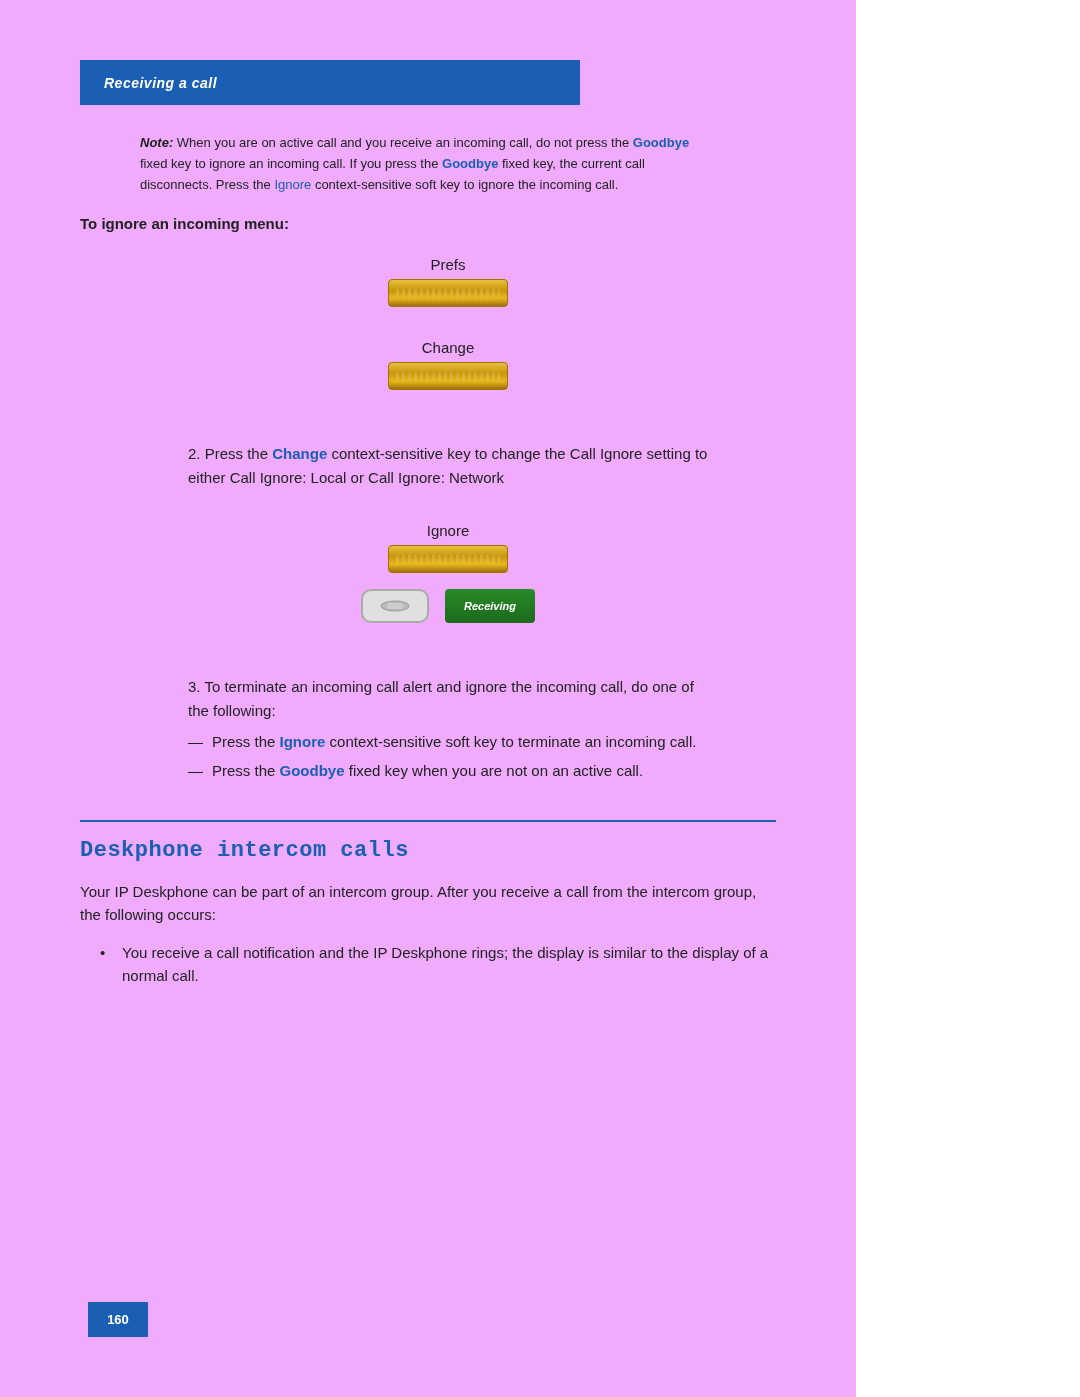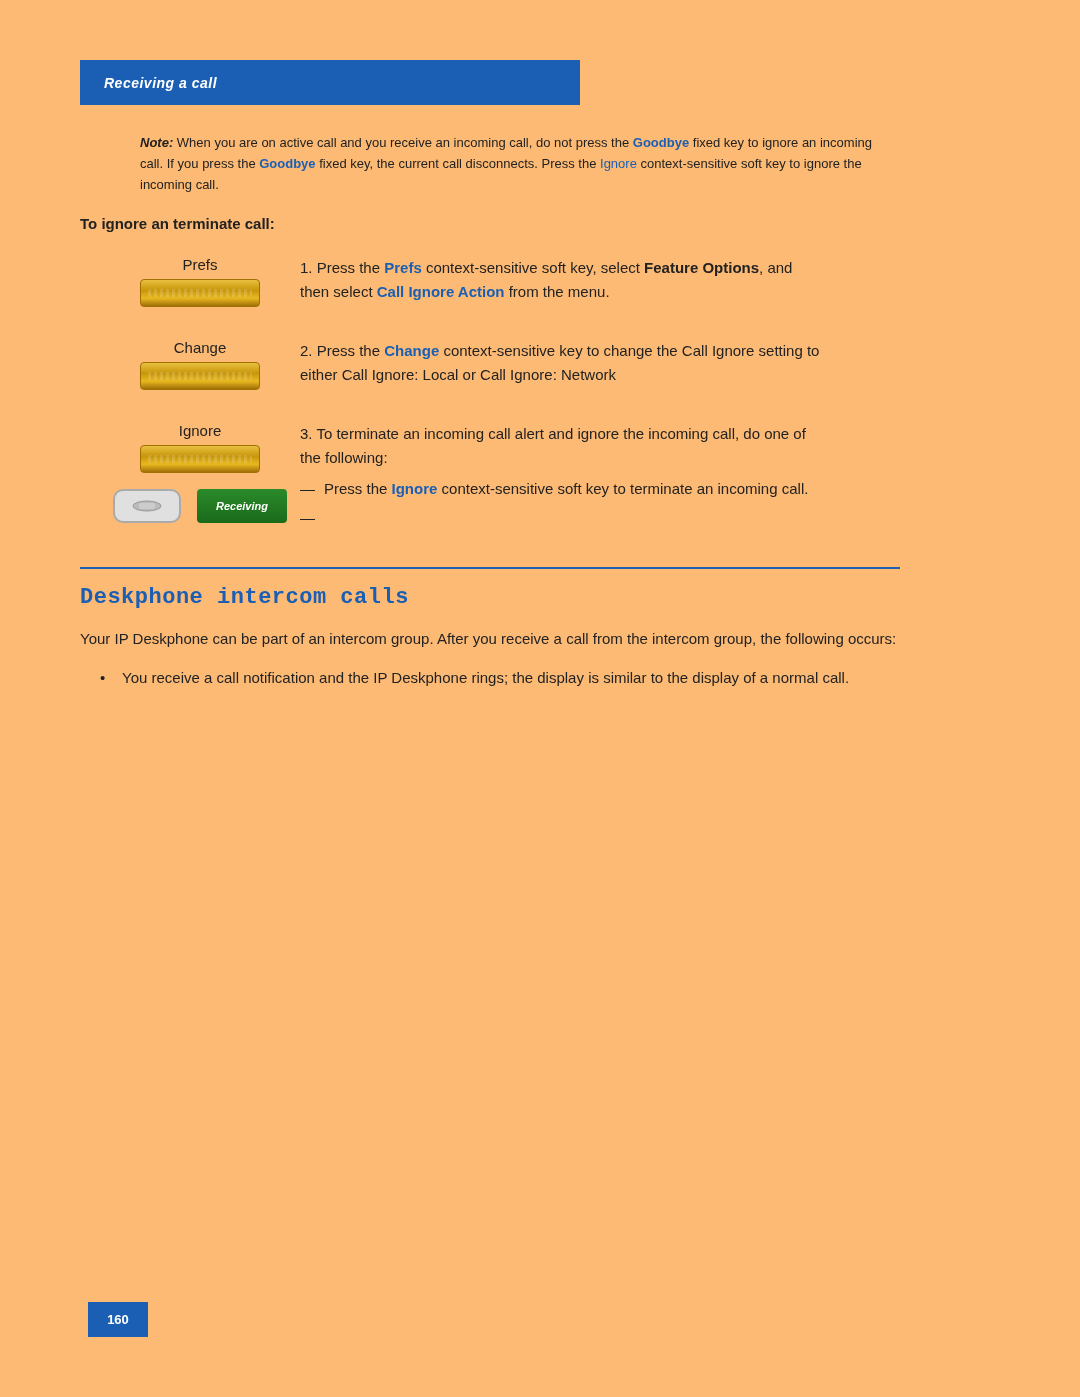--- a/index.html
+++ b/index.html
@@ -8,23 +8,23 @@
       background: #ffffff;
       font-family: Arial, Helvetica, sans-serif;
       font-size: 15px;
       color: #222222;
       width: 1080px;
       min-height: 1397px;
       position: relative;
     }
 
     .page-wrapper {
-      width: 1080px;
+      width: 856px;
       min-height: 1397px;
-      background: #fdba74;
+      background: #f0abfc;
       padding: 60px 80px 80px 80px;
       position: relative;
     }
 
     
     .header-banner {
       background-color: #1a5fb4;
       padding: 14px 24px;
       margin-bottom: 28px;
       width: 500px;
@@ -82,23 +82,23 @@
     .steps-area {
       display: flex;
       flex-direction: column;
       gap: 32px;
       margin-left: 40px;
       margin-bottom: 20px;
     }
 
     .step-row {
       display: flex;
-      flex-direction: row;
-      align-items: flex-start;
-      gap: 20px;
+      flex-direction: column;
+      align-items: center;
+      gap: 52px;
     }
 
     .step-image-col {
       display: flex;
       flex-direction: column;
       align-items: center;
       min-width: 160px;
       width: 160px;
     }
 
@@ -252,32 +252,28 @@
 
   <div class="header-banner">
     <span class="header-banner-title">Receiving a call</span>
   </div>
 
 
   <div class="note-block">
     <span class="note-label">Note:</span><span> When you are on active call and you receive an incoming call, do not press the </span><span class="blue-link">Goodbye</span><span> fixed key to ignore an incoming call. If you press the </span><span class="blue-link">Goodbye</span><span> fixed key, the current call disconnects. Press the </span><span class="blue-link-normal">Ignore</span><span> context-sensitive soft key to ignore the incoming call.</span>
   </div>
 
-  <p class="section-heading">To ignore an terminate call:</p>
+  <p class="section-heading">To ignore an incoming menu:</p>
 
   <div class="steps-area">
 
     <div class="step-row">
       <div class="step-image-col">
         <span class="step-label">Prefs</span>
         <div class="softkey-btn"></div>
-      </div>
-      <div class="step-text-col">
-        <span class="step-number">1.</span>
-        Press the <span class="blue-link">Prefs</span> context-sensitive soft key, select <strong>Feature Options</strong>, and then select <span class="blue-link">Call Ignore Action</span> from the menu.
       </div>
     </div>
 
     <div class="step-row">
       <div class="step-image-col">
         <span class="step-label">Change</span>
         <div class="softkey-btn"></div>
       </div>
       <div class="step-text-col">
         <span class="step-number">2.</span>
@@ -306,20 +302,21 @@
       <div class="step-text-col">
         <span class="step-number">3.</span>
         <span>To terminate an incoming call alert and ignore the incoming call, do one of the following:</span>
         <div class="sub-bullets">
           <div class="sub-bullet">
             <span class="sub-bullet-dash">—</span>
             <span>Press the <span class="blue-link">Ignore</span> context-sensitive soft key to terminate an incoming call.</span>
           </div>
           <div class="sub-bullet">
             <span class="sub-bullet-dash">—</span>
+            <span>Press the <span class="blue-link">Goodbye</span> fixed key when you are not on an active call.</span>
           </div>
         </div>
       </div>
     </div>
 
   </div>
 
   <hr class="section-divider">
 
   <div class="section-title">Deskphone intercom calls</div>

